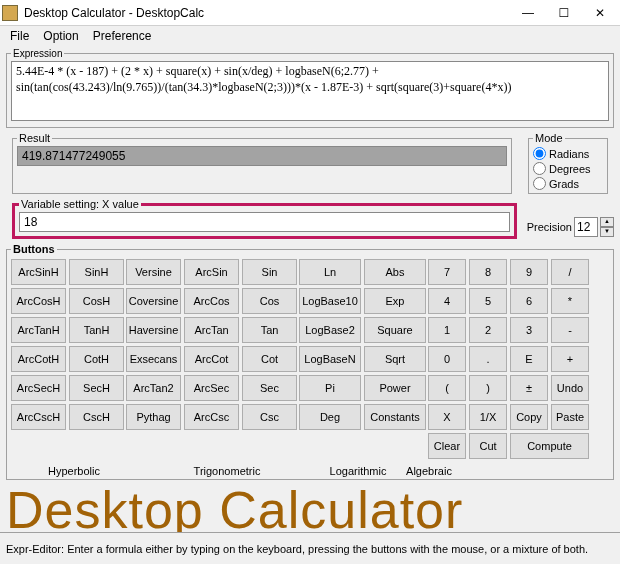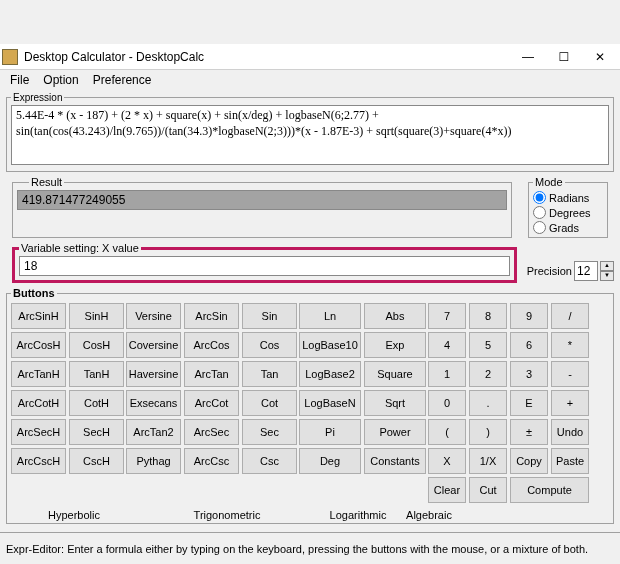--- a/index.html
+++ b/index.html
@@ -1,29 +1,29 @@
 <!DOCTYPE html>
 <html><head>
 <meta charset="utf-8">
 <style>
 * { box-sizing: border-box; margin: 0; padding: 0; font-family: Tahoma, Arial, sans-serif; }
 body { background: #f0f0f0; width: 620px; height: 564px; overflow: hidden; font-size: 11px; position: relative; }
-.titlebar { height: 26px; background: #fff; display: flex; align-items: center; padding: 0 2px; border-bottom: 1px solid #d0d0d0; margin-top: 44px; }
+.titlebar { height: 26px; background: #fff; display: flex; align-items: center; padding: 0 2px; border-bottom: 1px solid #d0d0d0; }
 .titlebar-icon { width: 16px; height: 16px; background: #d4a851; border: 1px solid #7a6a3a; margin-right: 6px; }
 .titlebar-title { flex: 1; font-size: 12px; }
 .win-btns { display: flex; }
 .win-btn { width: 36px; height: 22px; display: flex; align-items: center; justify-content: center; font-family: Arial; font-size: 12px; }
 .menubar { height: 20px; display: flex; align-items: center; padding: 0 4px; background: #f0f0f0; gap: 2px; font-size: 12px; }
 .menu-item { padding: 2px 6px; }
 fieldset { border: 1px solid #a0a0a0; margin: 2px 6px; padding: 2px 4px 4px 4px; position: relative; }
 fieldset > legend { font-size: 10px; padding: 0 2px; }
 .expr-input { width: 100%; height: 60px; border: 1px solid #888; background: #fff; padding: 2px 4px; font-size: 12px; font-family: Tahoma; line-height: 1.3; resize: none; }
 .row2 { display: flex; margin: 0 6px; gap: 4px; }
 .result-fs { flex: 1; border: 1px solid #a0a0a0; padding: 2px 4px 4px 4px; }
-.result-fs legend { font-size: 11px; padding: 0 2px; margin-left: 12px; }
+.result-fs legend { font-size: 11px; padding: 0 2px; }
 .result-input { width: 100%; height: 20px; border: 1px solid #888; background: #a3a3a3; padding: 1px 4px; font-size: 12px; }
 .mode-fs { width: 80px; border: 1px solid #a0a0a0; padding: 2px 4px; font-size: 11px; }
 .mode-fs legend { font-size: 11px; padding: 0 2px; }
 .radio-row { display: flex; align-items: center; gap: 3px; height: 15px; }
 .radio-row input { margin: 0; }
 .row3 { display: flex; margin: 0 6px; gap: 4px; align-items: flex-end; }
 .var-fs { flex: 1; border: 3px solid #be185d; padding: 2px 4px 4px 4px; }
 .var-fs legend { font-size: 11px; padding: 0 2px; }
 .var-input { width: 100%; height: 20px; border: 1px solid #888; background: #fff; padding: 1px 4px; font-size: 12px; }
 .prec-box { display: flex; align-items: center; gap: 2px; padding-bottom: 4px; }

